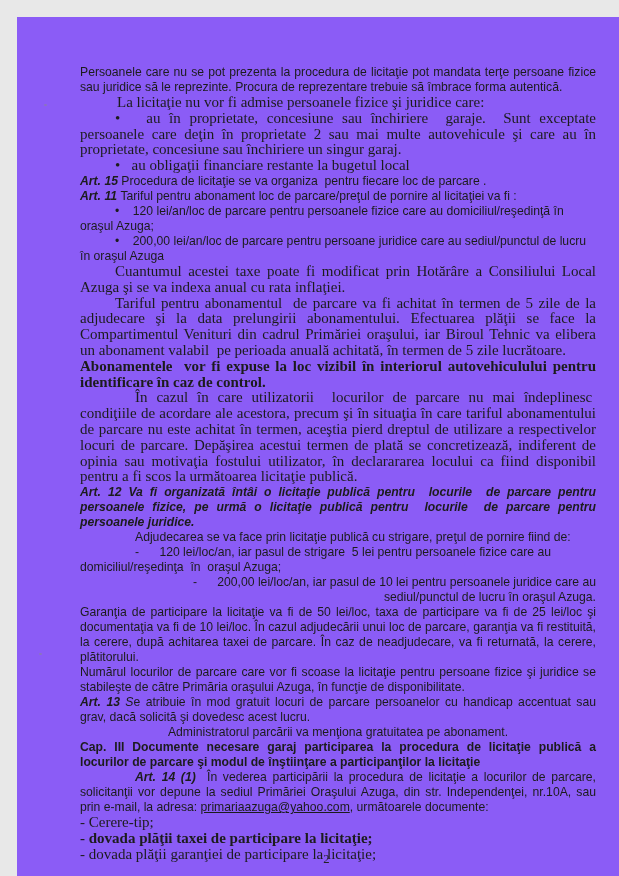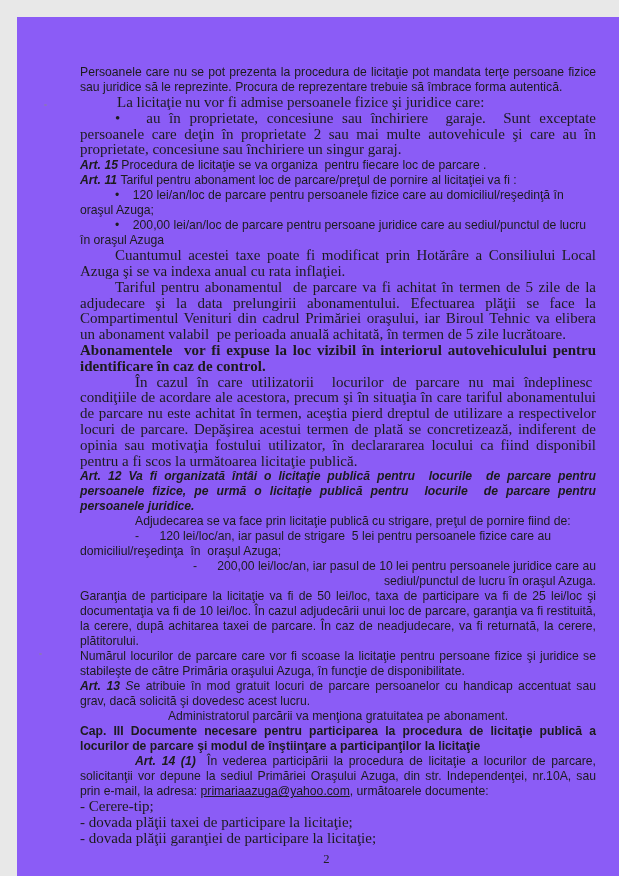--- a/index.html
+++ b/index.html
@@ -40,40 +40,41 @@
   }
 </style>
 </head>
 <body>
 
 <div class="sheet">
   <div class="doc-body" id="doc-body">
       <p class="para sans" style="text-align: justify; text-indent: 0px;"><span class="">Persoanele care nu se pot prezenta la procedura de licitaţie pot mandata terţe persoane fizice sau juridice să le reprezinte. Procura de reprezentare trebuie să îmbrace forma autentică.</span></p>
       <p class="para serif" style="text-align: left; text-indent: 37px;"><span class="">La licitaţie nu vor fi admise persoanele fizice şi juridice care:</span></p>
       <p class="para serif" style="text-align: justify; text-indent: 35px;"><span class="">•&nbsp;&nbsp;&nbsp;au în proprietate, concesiune sau închiriere&nbsp; garaje.&nbsp; Sunt exceptate persoanele care deţin în proprietate 2 sau mai multe autovehicule şi care au în proprietate, concesiune sau închiriere un singur garaj.</span></p>
+      <p class="para serif" style="text-align: left; text-indent: 35px;"><span class="">•&nbsp;&nbsp;&nbsp;au obligaţii financiare restante la bugetul local</span></p>
       <p class="para sans" style="text-align: left; text-indent: 0px;"><span class=" seg-b seg-i">Art. 15 </span><span class="">Procedura de licitaţie se va organiza&nbsp; pentru fiecare loc de parcare .</span></p>
       <p class="para sans" style="text-align: left; text-indent: 0px;"><span class=" seg-b seg-i">Art. 11 </span><span class="">Tariful pentru abonament loc de parcare/preţul de pornire al licitaţiei va fi :</span></p>
       <p class="para sans" style="text-align: left; text-indent: 35px;"><span class="">•&nbsp;&nbsp;&nbsp;&nbsp;120 lei/an/loc de parcare pentru persoanele fizice care au domiciliul/reşedinţă în oraşul Azuga;</span></p>
       <p class="para sans" style="text-align: left; text-indent: 35px;"><span class="">•&nbsp;&nbsp;&nbsp;&nbsp;200,00 lei/an/loc de parcare pentru persoane juridice care au sediul/punctul de lucru în oraşul Azuga</span></p>
       <p class="para serif" style="text-align: justify; text-indent: 35px;"><span class="">Cuantumul acestei taxe poate fi modificat prin Hotărâre a Consiliului Local Azuga şi se va indexa anual cu rata inflaţiei.</span></p>
       <p class="para serif" style="text-align: justify; text-indent: 35px;"><span class="">Tariful pentru abonamentul&nbsp; de parcare va fi achitat în termen de 5 zile de la adjudecare şi la data prelungirii abonamentului. Efectuarea plăţii se face la Compartimentul Venituri din cadrul Primăriei oraşului, iar Biroul Tehnic va elibera un abonament valabil&nbsp; pe perioada anuală achitată, în termen de 5 zile lucrătoare.</span></p>
       <p class="para serif" style="text-align: justify; text-indent: 0px; font-weight: bold;"><span class="">Abonamentele&nbsp; vor fi expuse la loc vizibil în interiorul autovehiculului pentru identificare în caz de control.</span></p>
       <p class="para serif" style="text-align: justify; text-indent: 55px;"><span class="">În cazul în care utilizatorii&nbsp; locurilor de parcare nu mai îndeplinesc&nbsp; condiţiile de acordare ale acestora, precum şi în situaţia în care tariful abonamentului de parcare nu este achitat în termen, aceştia pierd dreptul de utilizare a respectivelor locuri de parcare. Depăşirea acestui termen de plată se concretizează, indiferent de opinia sau motivaţia fostului utilizator, în declarararea locului ca fiind disponibil pentru a fi scos la următoarea licitaţie publică.</span></p>
       <p class="para sans" style="text-align: justify; text-indent: 0px;"><span class=" seg-b seg-i">Art. 12 Va fi organizată întâi o licitaţie publică pentru&nbsp; locurile&nbsp; de parcare pentru persoanele fizice, pe urmă o licitaţie publică pentru&nbsp; locurile&nbsp; de parcare pentru persoanele juridice.</span></p>
       <p class="para sans" style="text-align: left; text-indent: 55px;"><span class="">Adjudecarea se va face prin licitaţie publică cu strigare, preţul de pornire fiind de:</span></p>
       <p class="para sans" style="text-align: left; text-indent: 55px;"><span class="">-&nbsp;&nbsp;&nbsp;&nbsp;&nbsp;&nbsp;120 lei/loc/an, iar pasul de strigare&nbsp; 5 lei pentru persoanele fizice care au domiciliul/reşedinţa&nbsp; în&nbsp; oraşul Azuga;</span></p>
       <p class="para sans" style="text-align: right; text-indent: 55px;"><span class="">-&nbsp;&nbsp;&nbsp;&nbsp;&nbsp;&nbsp;200,00 lei/loc/an, iar pasul de 10 lei pentru persoanele juridice care au sediul/punctul de lucru în oraşul Azuga.</span></p>
       <p class="para sans" style="text-align: justify; text-indent: 0px;"><span class="">Garanţia de participare la licitaţie va fi de 50 lei/loc, taxa de participare va fi de 25 lei/loc şi documentaţia va fi de 10 lei/loc. În cazul adjudecării unui loc de parcare, garanţia va fi restituită, la cerere, după achitarea taxei de parcare. În caz de neadjudecare, va fi returnată, la cerere, plătitorului.</span></p>
       <p class="para sans" style="text-align: justify; text-indent: 0px;"><span class="">Numărul locurilor de parcare care vor fi scoase la licitaţie pentru persoane fizice şi juridice se stabileşte de către Primăria oraşului Azuga, în funcţie de disponibilitate.</span></p>
       <p class="para sans" style="text-align: justify; text-indent: 0px;"><span class=" seg-b seg-i">Art. 13 </span><span class=" seg-i">S</span><span class="">e atribuie în mod gratuit locuri de parcare persoanelor cu handicap accentuat sau grav, dacă solicită şi dovedesc acest lucru.</span></p>
       <p class="para sans" style="text-align: center; text-indent: 0px;"><span class="">Administratorul parcării va menţiona gratuitatea pe abonament.</span></p>
-      <p class="para sans" style="text-align: justify; text-indent: 0px;"><span class=" seg-b">Cap. III Documente necesare pentru participarea la procedura de licitaţie publică a locurilor de parcare şi modul de înştiinţare a participanţilor la licitaţie</span></p>
+      <p class="para sans" style="text-align: justify; text-indent: 0px;"><span class=" seg-b">Cap. III Documente necesare garaj participarea la procedura de licitaţie publică a locurilor de parcare şi modul de înştiinţare a participanţilor la licitaţie</span></p>
       <p class="para sans" style="text-align: justify; text-indent: 55px;"><span class=" seg-b seg-i">Art. 14 (1)</span><span class="">&nbsp; În vederea participării la procedura de licitaţie a locurilor de parcare, solicitanţii vor depune la sediul Primăriei Oraşului Azuga, din str. Independenţei, nr.10A, sau prin e-mail, la adresa: </span><span class=" seg-u">primariaazuga@yahoo.com</span><span class="">, următoarele documente:</span></p>
       <p class="para serif" style="text-align: left; text-indent: 0px;"><span class="">- Cerere-tip;</span></p>
-      <p class="para serif" style="text-align: left; text-indent: 0px;"><span class="">- dovada plăţii taxei de participare la licitaţie;</span></p>
+      <p class="para serif" style="text-align: left; text-indent: 0px; font-weight: bold;"><span class="">- dovada plăţii taxei de participare la licitaţie;</span></p>
       <p class="para serif" style="text-align: left; text-indent: 0px;"><span class="">- dovada plăţii garanţiei de participare la licitaţie;</span></p>
     </div>
   <div class="page-number">2</div>
   <div id="specks">
       <div class="speck" style="left: 27px; top: 87px;"></div>
       <div class="speck" style="left: 22px; top: 636px;"></div>
     </div>
 </div>
 
 </body></html>

